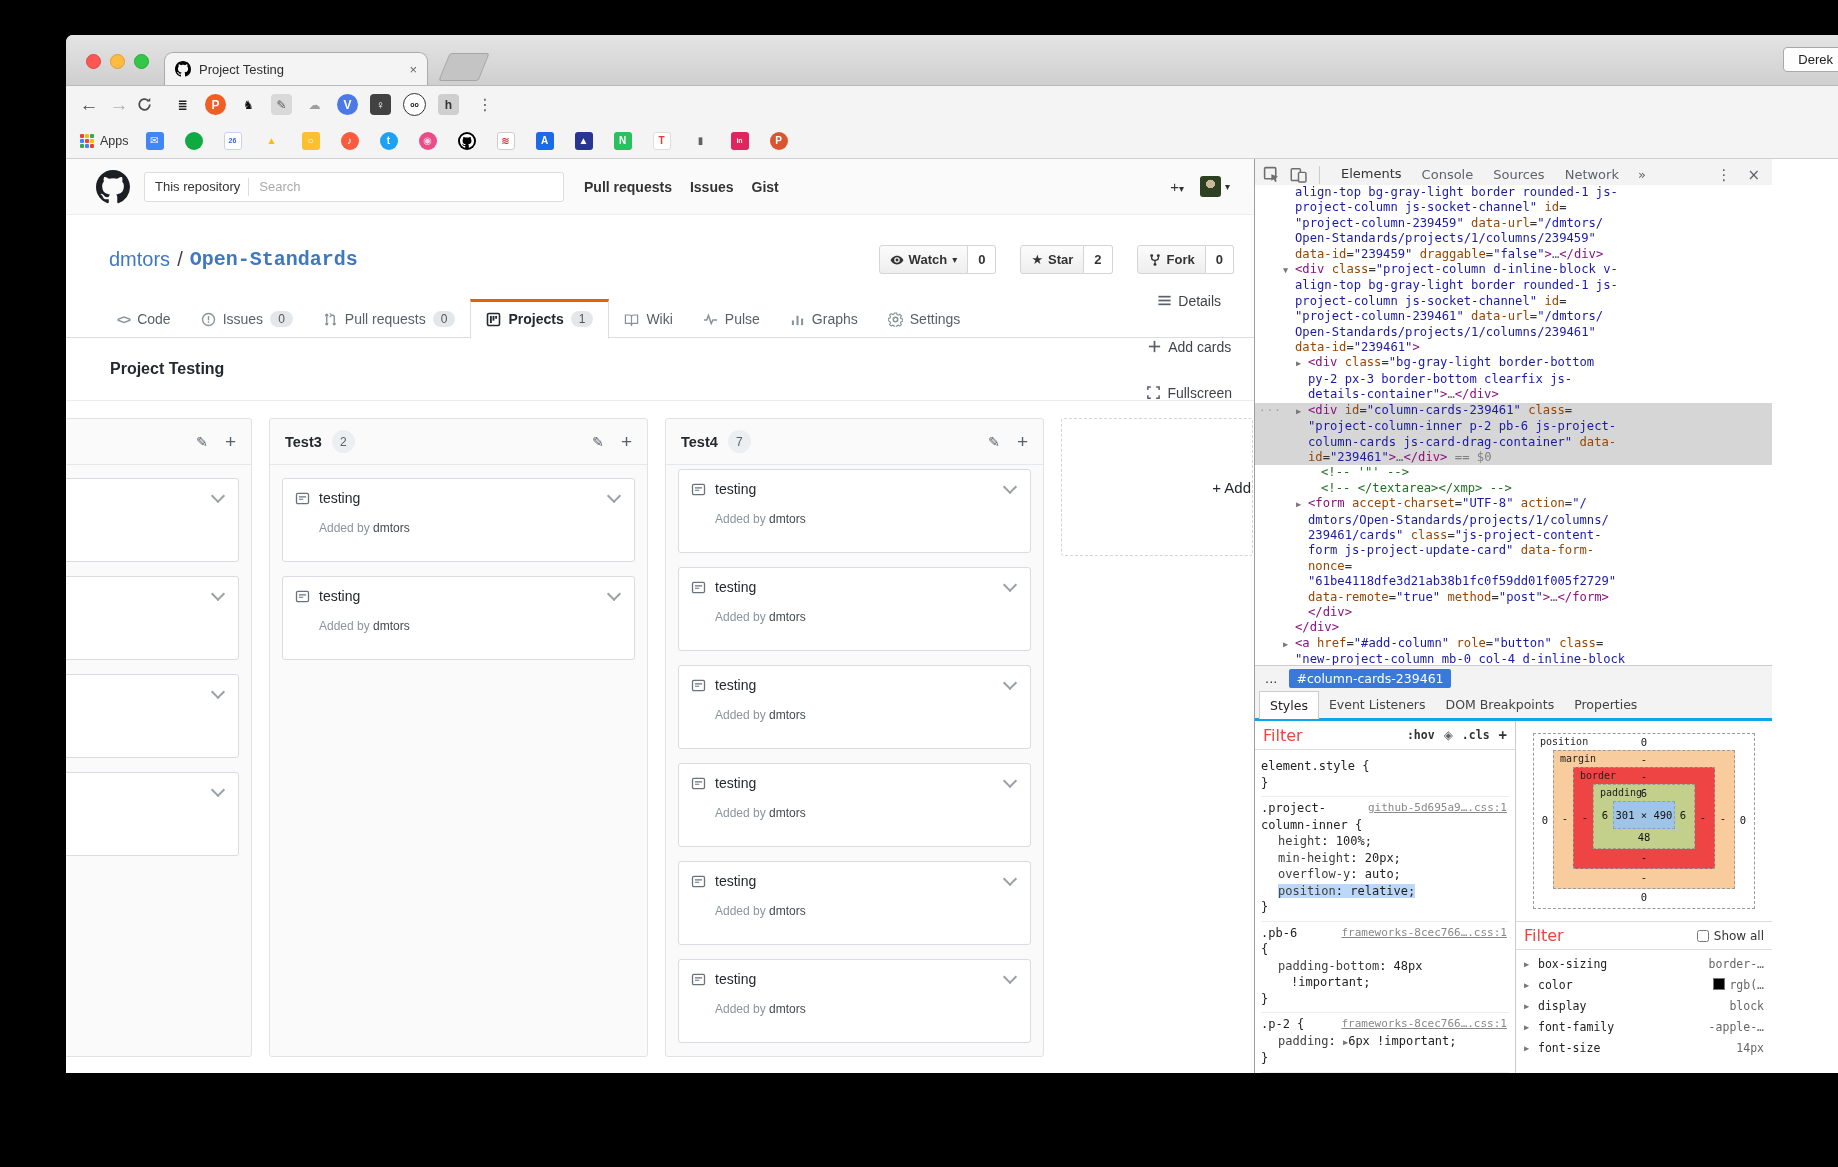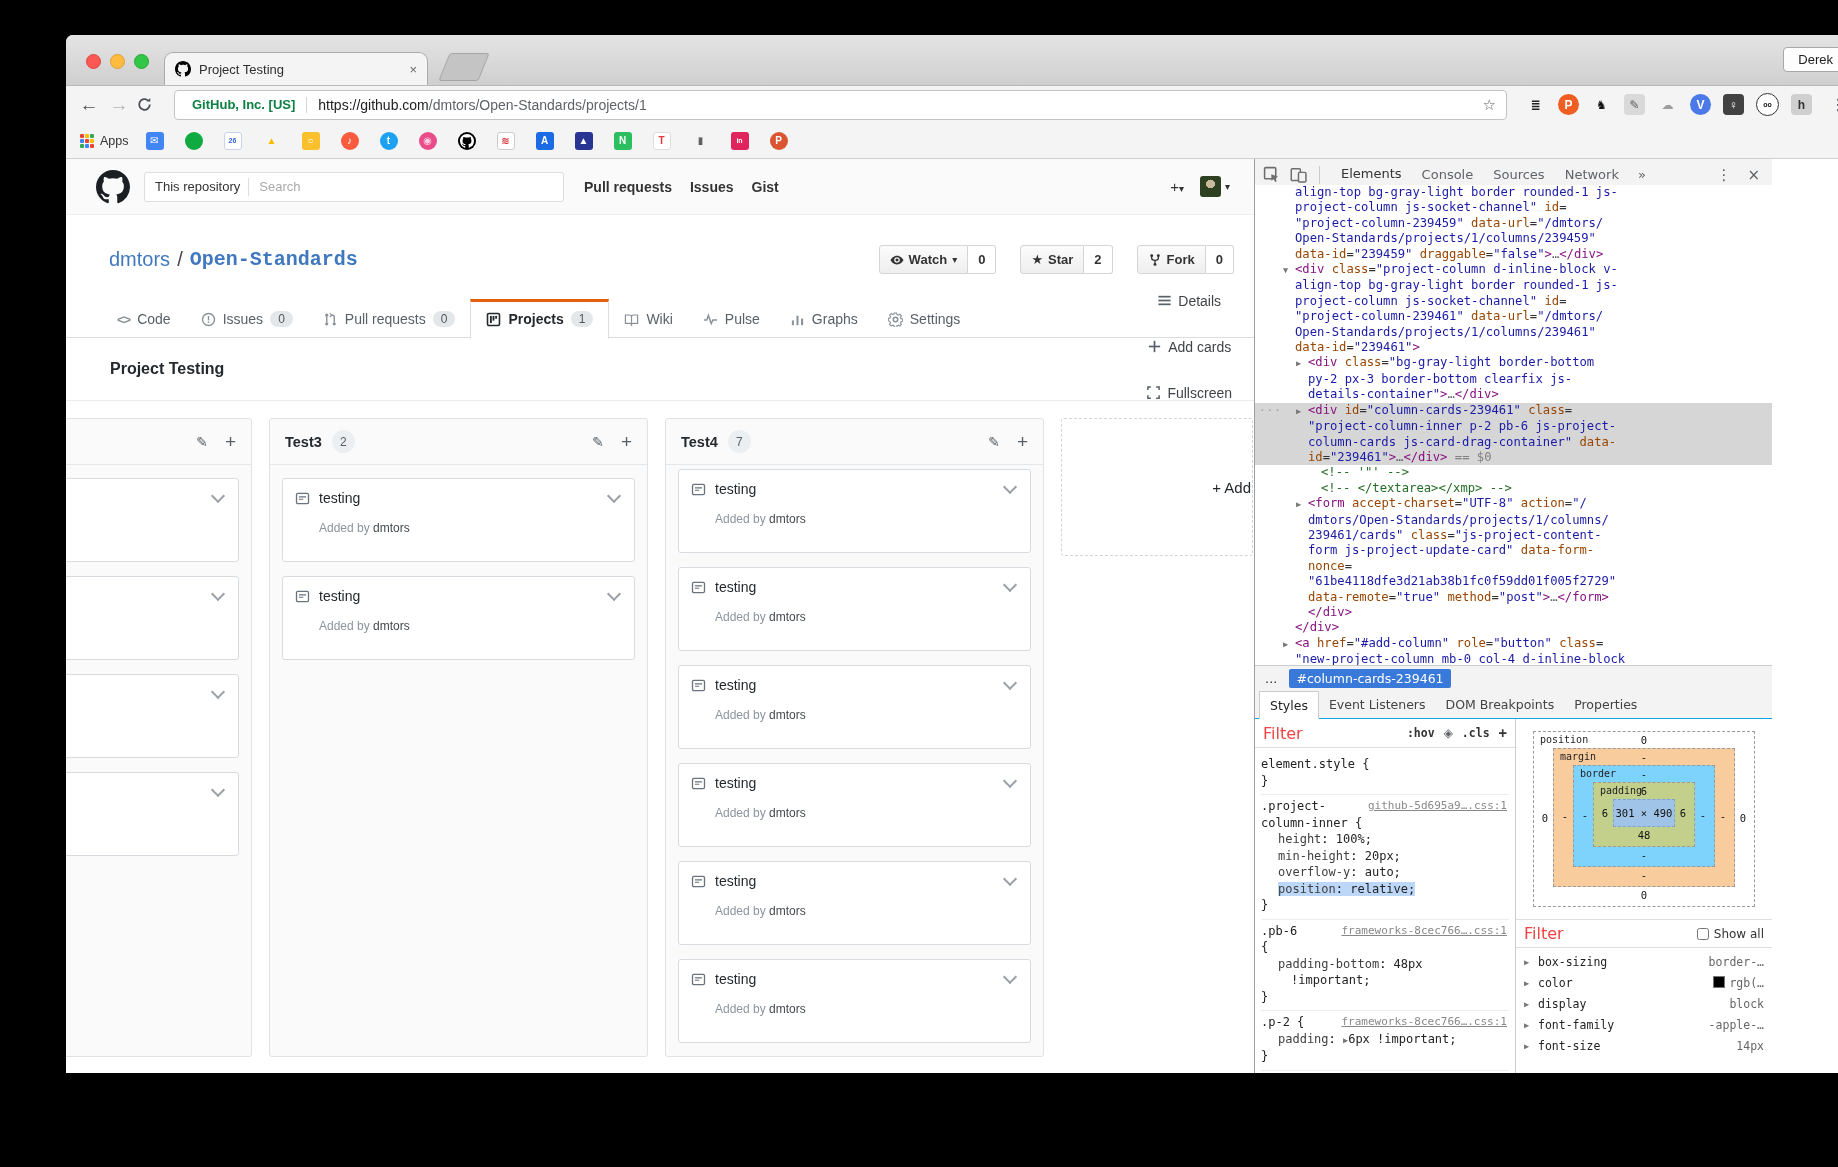--- a/index.html
+++ b/index.html
@@ -167,21 +167,21 @@
   .cc{color:#236e25;}
   .cg{color:#5f6368;}
   .cd{color:#808080;}
   .dots-handle{position:absolute;left:4px;top:-3px;color:#9e9e9e;font-size:11px;letter-spacing:1px;}
 
   .dt-crumbs{height:25px;flex:none;background:#f3f3f3;border-top:1px solid #ccc;display:flex;
              align-items:center;padding:0 10px;gap:12px;}
   .crumb-ellipsis{color:#333;font-size:13px;}
   .crumb-chip{background:#3879d9;color:#fff;font-size:12.5px;padding:2px 7px;border-radius:2px;}
 
-  .dt-sidetabs{height:27px;flex:none;background:#f3f3f3;border-bottom:1px solid #0ea5e9;display:flex;
+  .dt-sidetabs{height:27px;flex:none;background:#f3f3f3;border-bottom:3px solid #0ea5e9;display:flex;
                align-items:stretch;padding-left:4px;}
   .stab{display:flex;align-items:center;padding:0 10px;font-size:12.5px;color:#444;}
   .stab.active{background:#fff;border:1px solid #ccc;border-bottom:1px solid #fff;margin-bottom:-1px;color:#222;}
 
   .dt-styles-row{flex:1;display:flex;min-height:0;}
   .dt-rules{width:260px;flex:none;border-right:1px solid #ccc;overflow:hidden;display:flex;flex-direction:column;}
   .rules-filter{height:28px;flex:none;border-bottom:1px solid #ddd;display:flex;align-items:center;
                 padding:0 8px;gap:9px;}
   .filter-ph{color:#ef4444;font-size:16px;flex:1;}
   .hov{font-size:11.5px;color:#333;font-weight:bold;font-family:"DejaVu Sans Mono",monospace;}
@@ -198,21 +198,21 @@
   .pv{color:#222;}
   .hl{background:#bcd7f7;}
   .sharr{color:#777;font-size:8.5px;}
 
   .dt-right{flex:1;overflow:hidden;display:flex;flex-direction:column;}
   .bm-wrap{padding:12px 10px;flex:none;display:flex;justify-content:center;}
   .bm{font-family:"DejaVu Sans Mono","Liberation Mono",monospace;font-size:10.5px;color:#111;}
   .bm-box{border:1px dashed #9a9a9a;padding:0 3px 3px;}
   .bm-pos{background:#fff;width:222px;box-sizing:border-box;}
   .bm-margin{background:#f9cc9d;}
-  .bm-border{background:#7dd3fc;}
+  .bm-border{background:#ef4444;}
   .bm-padding{background:#c3d08b;}
   .bm-content{background:#9fc4e7;border:1px dashed #7fa3c9;text-align:center;padding:7px 0;}
   .bm-toprow{display:flex;align-items:center;height:16px;position:relative;}
   .bm-label{position:absolute;left:3px;top:2px;font-size:10px;color:#222;}
   .bm-topnum{flex:1;text-align:center;}
   .bm-mid{display:flex;align-items:center;}
   .bm-side{width:16px;text-align:center;flex:none;}
   .bm-innerwrap{flex:1;}
   .bm-botrow{height:16px;text-align:center;line-height:16px;}
 
@@ -259,32 +259,20 @@
 
     <div class="toolbar">
       <span class="navbtn">←</span>
       <span class="navbtn dis">→</span>
       <span class="navbtn dt-ic" id="refresh-ic">
           <svg viewBox="0 0 16 16" fill="none" stroke="#494c50" stroke-width="1.7">
             <path d="M13 8a5 5 0 11-1.6-3.7"></path>
             <path d="M13.4 1.8v3.4H10" fill="#494c50" stroke="none"></path>
           </svg>
         </span>
-      <div class="urlbar">
-        <span class="ic" id="lock-ic">
-            <svg viewBox="0 0 16 16" fill="#0b8043">
-              <rect x="3.2" y="7" width="9.6" height="7" rx="1"></rect>
-              <path d="M5.2 7V5.2a2.8 2.8 0 015.6 0V7" fill="none" stroke="#0b8043" stroke-width="1.7"></path>
-            </svg>
-          </span>
-        <span class="ev">GitHub, Inc. [US]</span>
-        <span class="url-div"></span>
-        <span class="url"><span class="host">https://github.com</span><span class="path">/dmtors/Open-Standards/projects/1</span></span>
-        <span class="url-star">☆</span>
-      </div>
       <div class="ext-row" id="ext-row">
           <span class="ext " style="background: transparent; color: rgb(34, 34, 34);">≣</span>
           <span class="ext circle" style="background: rgb(240, 94, 35); color: rgb(255, 255, 255);">P</span>
           <span class="ext " style="background: transparent; color: rgb(17, 17, 17);">♞</span>
           <span class="ext " style="background: rgb(217, 217, 217); color: rgb(85, 85, 85);">✎</span>
           <span class="ext " style="background: transparent; color: rgb(158, 158, 158);">☁</span>
           <span class="ext circle" style="background: rgb(75, 121, 232); color: rgb(255, 255, 255);">V</span>
           <span class="ext " style="background: rgb(66, 66, 66); color: rgb(255, 255, 255);">♀</span>
           <span class="ext circle" style="background: rgb(255, 255, 255); color: rgb(17, 17, 17); border: 1px solid rgb(51, 51, 51); font-size: 7px;">oo</span>
           <span class="ext " style="background: rgb(207, 207, 207); color: rgb(51, 51, 51);">h</span>

